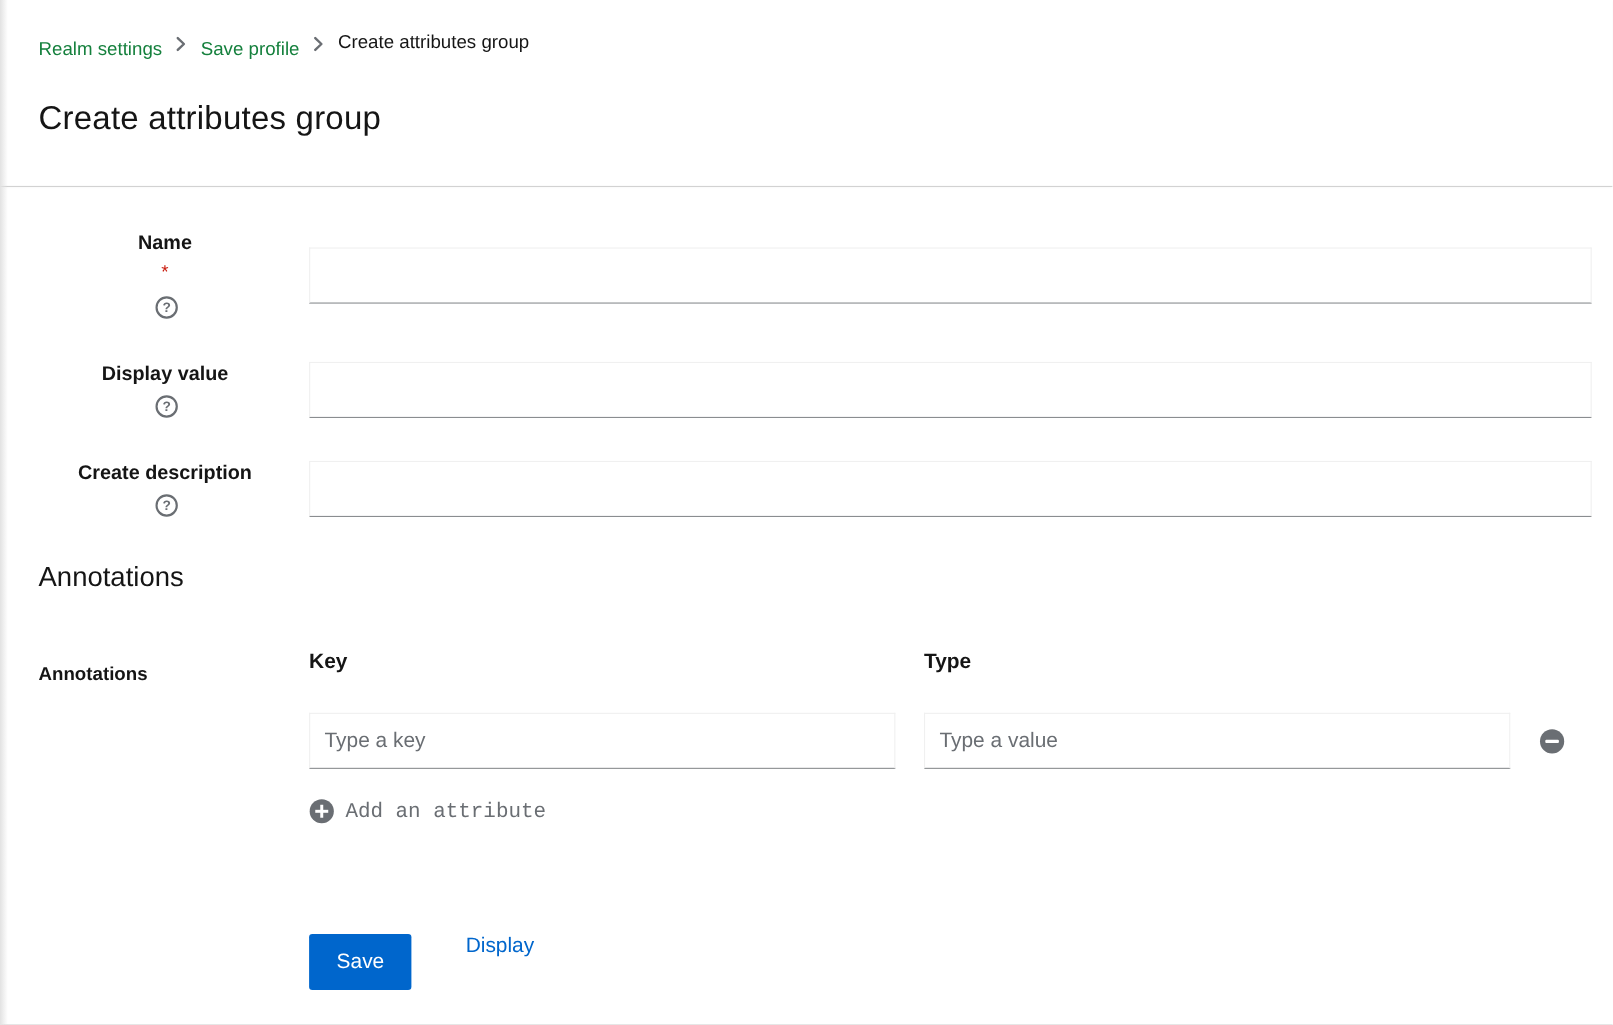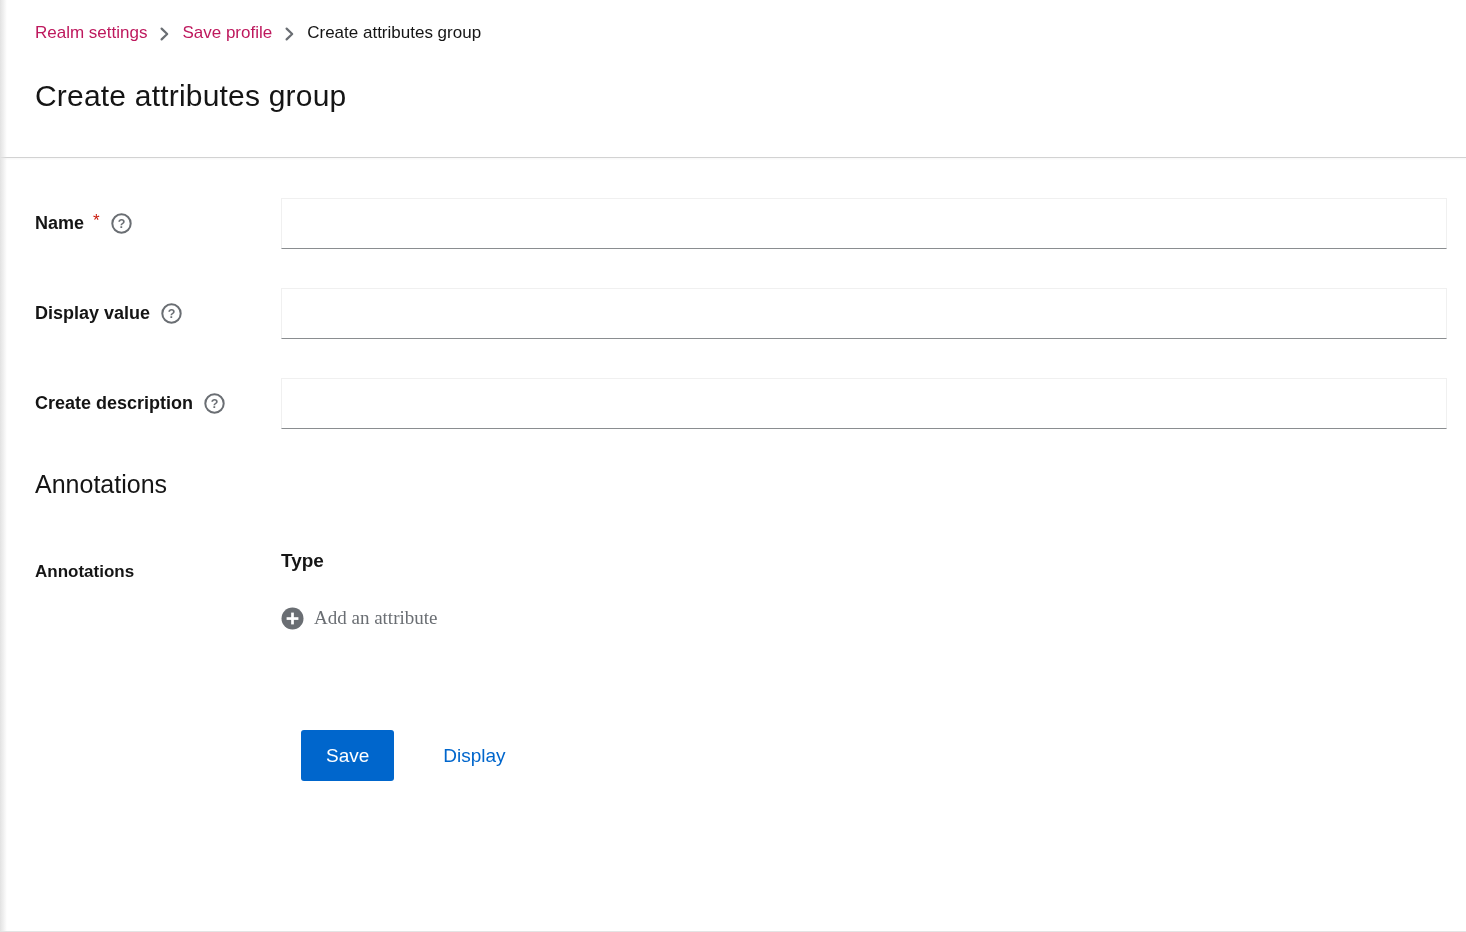--- a/index.html
+++ b/index.html
@@ -27,37 +27,37 @@
     padding: 22px 35px 43px 35px;
     border-bottom: 1px solid #d2d2d2;
     box-shadow: 0 1px 2px rgba(0,0,0,0.04);
     background: #ffffff;
   }
   .breadcrumb {
     display: flex; align-items: center; gap: 13px;
     font-size: 17px; line-height: 22px;
   }
   .breadcrumb a {
-    color: #be185d; text-decoration: none; cursor: pointer;
+    color: #15803d; text-decoration: none; cursor: pointer; margin-top: 12px;
   }
   .breadcrumb .crumb-current { color: #151515; }
   .crumb-sep { display: inline-flex; align-items: center; margin-top: 2px; }
   .page-title {
     margin-top: 34px;
     font-size: 30px; font-weight: 400; line-height: 36px;
     color: #151515; letter-spacing: 0.2px;
   }
 
   
   .form-area { padding: 40px 19px 0 35px; }
   .form-row {
     display: grid; grid-template-columns: 246px minmax(0,1fr);
     align-items: center; margin-bottom: 39px;
   }
-  .label-cell { display: flex; align-items: flex-start; gap: 9px; padding-right: 16px; }
+  .label-cell { display: flex; align-items: center; gap: 9px; padding-right: 16px; flex-direction: column; }
   .field-label { font-size: 18px; font-weight: 700; color: #151515; }
   .required-mark { color: #c9190b; font-size: 17px; font-weight: 400; transform: translateY(-2px); }
   .help-btn {
     background: none; border: none; padding: 0; cursor: pointer;
     display: inline-flex; align-items: center; margin-left: 2px;
   }
   .text-input {
     width: 100%; height: 51px;
     border: 1px solid #f0f0f0; border-bottom: 1px solid #8a8d90;
     background: #ffffff; font-family: inherit;
@@ -82,29 +82,29 @@
   }
   .kv-headers { margin-bottom: 34px; }
   .kv-header { font-size: 19px; font-weight: 700; line-height: 24px; color: #151515; }
   .remove-btn {
     background: none; border: none; padding: 0; cursor: pointer;
     display: inline-flex; align-items: center; justify-content: flex-start;
   }
   .add-attr-btn {
     margin-top: 27px;
     background: none; border: none; padding: 0; cursor: pointer;
-    display: flex; align-items: flex-start; gap: 10px;
-    font-family: Liberation Serif, serif; font-size: 19px; color: #6a6e73;
+    display: flex; align-items: flex-end; gap: 10px;
+    font-family: Liberation Mono, monospace; font-size: 19px; color: #6a6e73;
   }
 
   .actions-row {
     display: grid; grid-template-columns: 246px minmax(0,1fr);
     margin-top: 100px;
   }
-  .actions { display: flex; align-items: center; margin-left: 20px; }
+  .actions { display: flex; align-items: flex-start; }
   .save-btn {
     height: 51px; padding: 0 25px;
     background: #0066cc; color: #ffffff;
     border: none; border-radius: 3px; cursor: pointer;
     font-family: inherit; font-size: 19px;
   }
   .cancel-link {
     margin-left: 49px; color: #0066cc; text-decoration: none;
     font-size: 19px; cursor: pointer;
   }
@@ -176,24 +176,37 @@
     <input class="text-input" type="text" value="" style="">
   </div>
 
   <h2 class="section-title">Annotations</h2>
 
   <div class="annotations-row">
     <div class="annotations-label">Annotations</div>
 
     <div>
       <div class="kv-row kv-headers">
+        <div class="kv-header">Key</div>
         <div class="kv-header">Type</div>
         <div></div>
       </div>
 
+      <div class="kv-row">
+        <input class="text-input" type="text" placeholder="Type a key" style="">
+        <input class="text-input" type="text" placeholder="Type a value" style="">
+        <button class="remove-btn" aria-label="remove annotation">
+          <span style="display:inline-flex">
+            <svg width="24" height="24" viewBox="0 0 24 24">
+                <circle cx="12" cy="12" r="11" fill="#6a6e73"></circle>
+                <rect x="5.8" y="10.6" width="12.4" height="2.9" rx="1" fill="#ffffff"></rect>
+              </svg>
+          </span>
+        </button>
+      </div>
 
       <button class="add-attr-btn">
         <span style="display:inline-flex">
           <svg width="23" height="23" viewBox="0 0 23 23">
               <circle cx="11.5" cy="11.5" r="11" fill="#6a6e73"></circle>
               <rect x="5.6" y="10.2" width="11.8" height="2.7" fill="#ffffff"></rect>
               <rect x="10.15" y="5.6" width="2.7" height="11.8" fill="#ffffff"></rect>
             </svg>
         </span>
         <span>Add an attribute</span>

